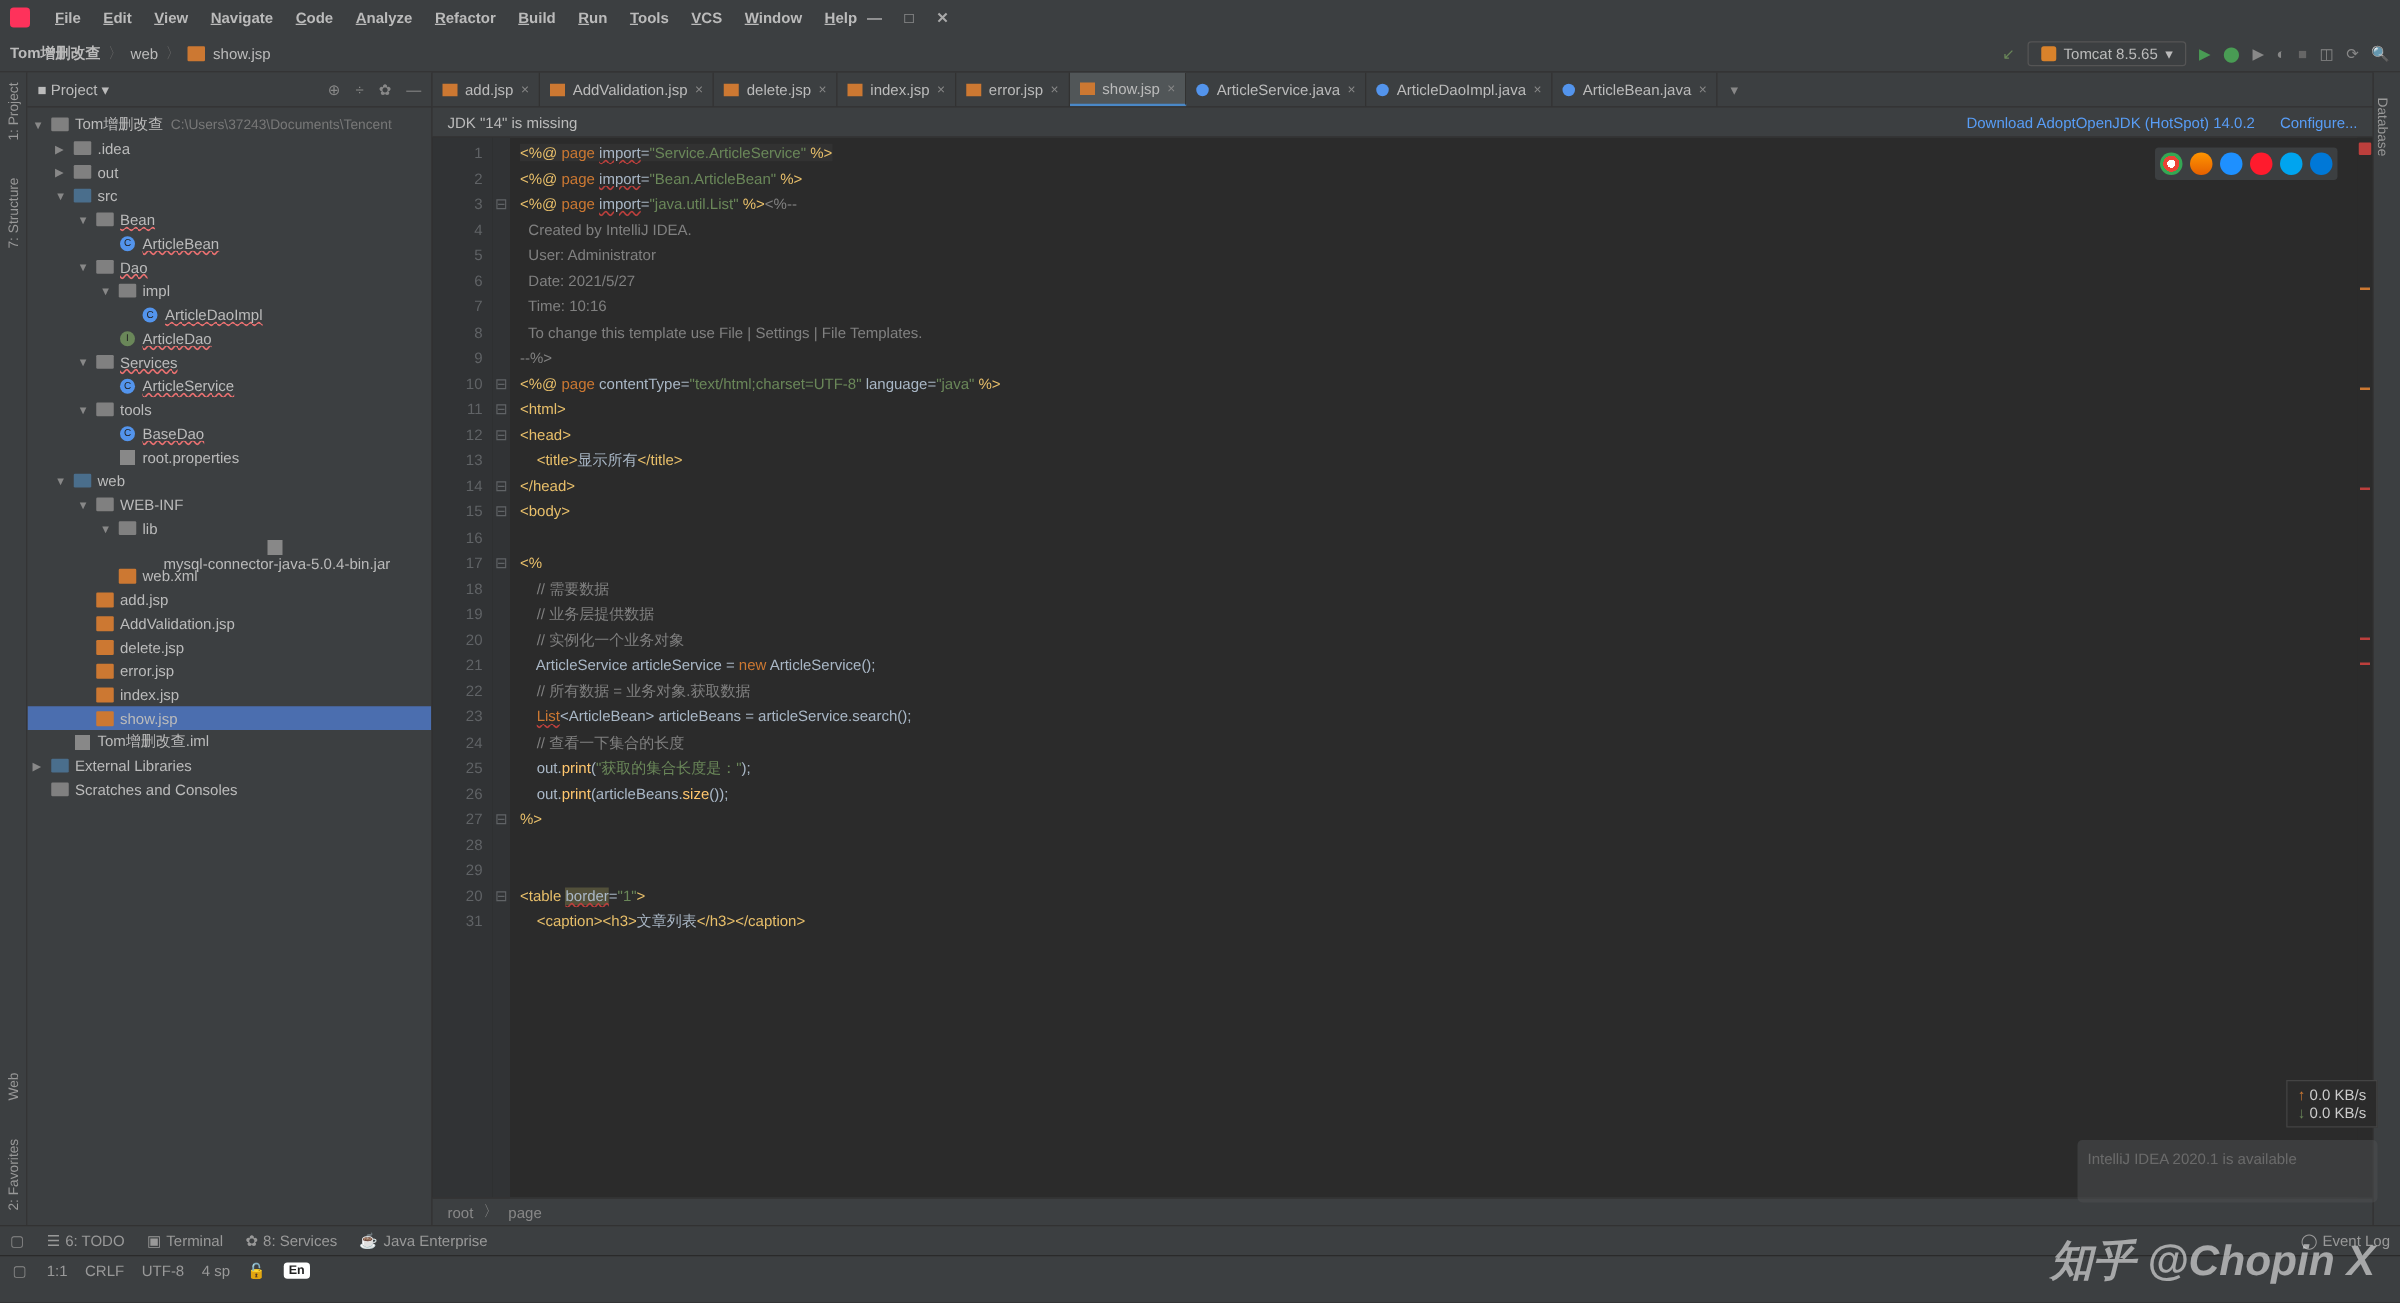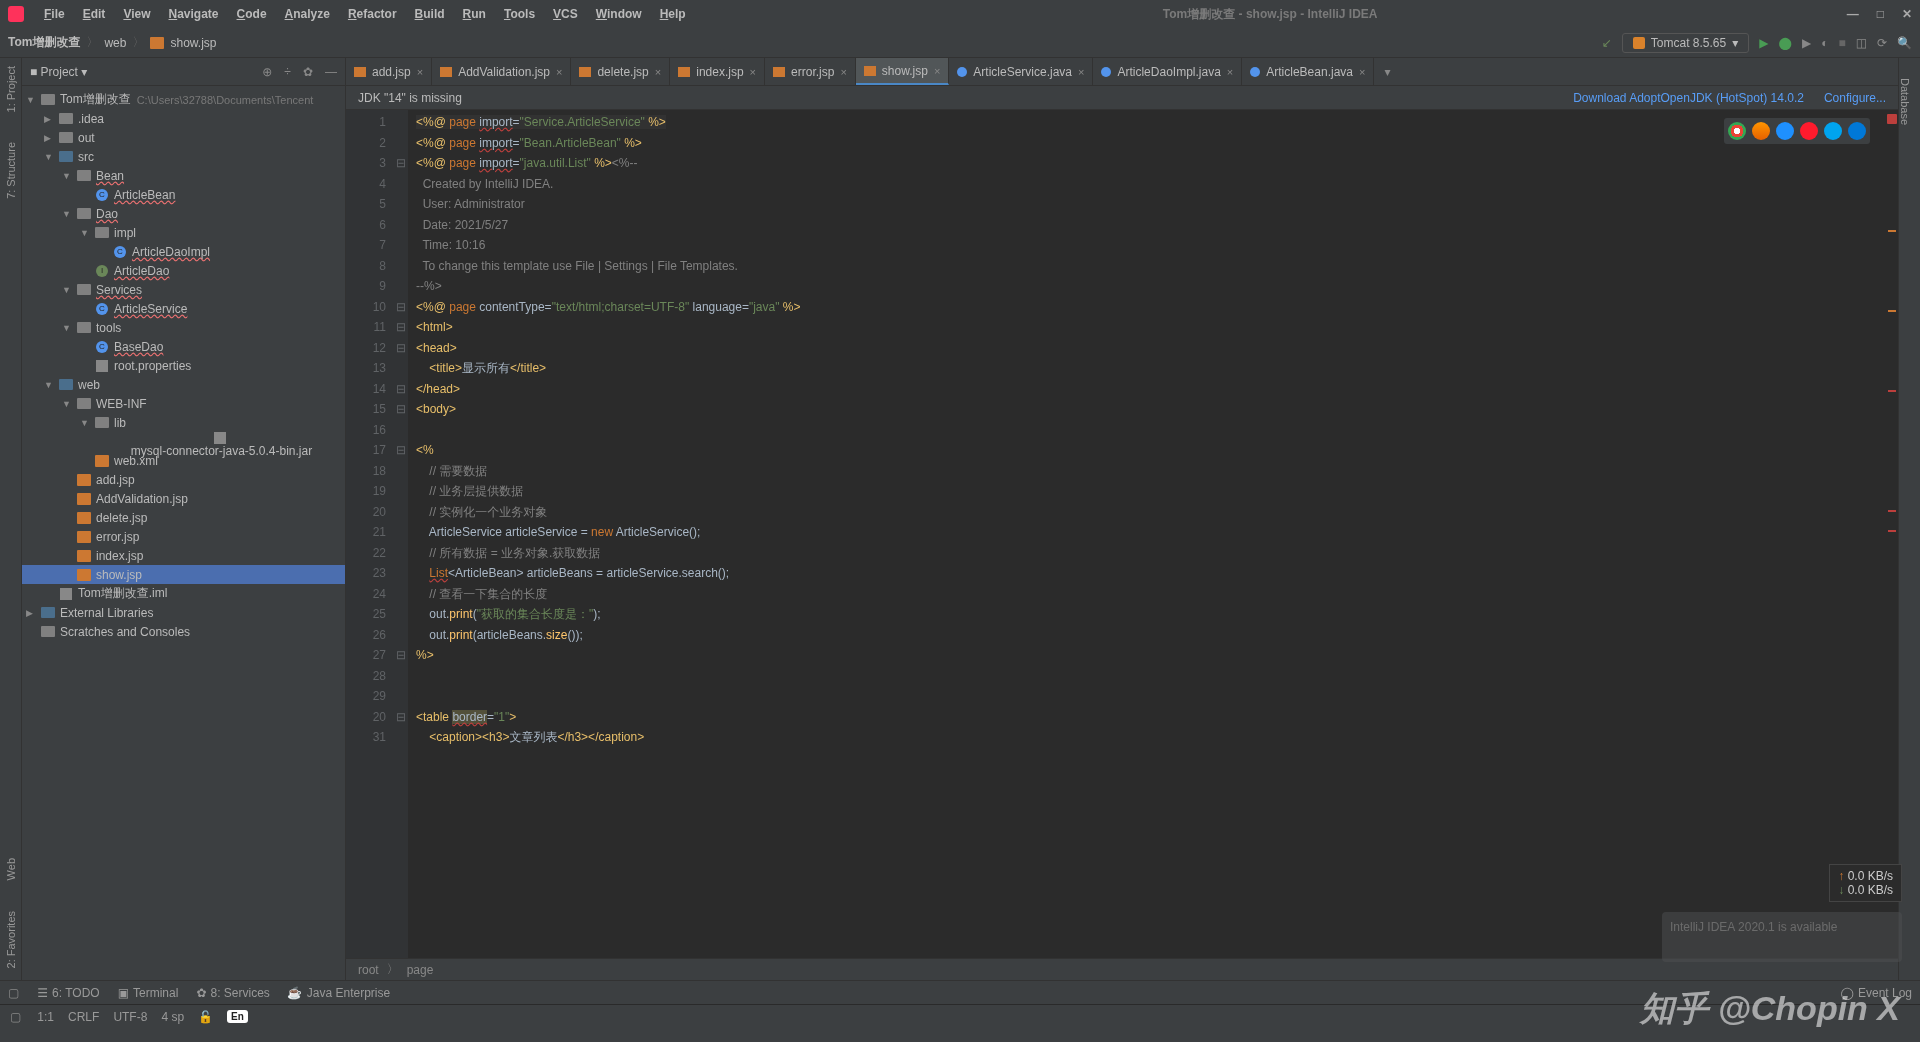--- a/index.html
+++ b/index.html
@@ -116,21 +116,20 @@
       <span class="menu-item"><u>C</u>ode</span>
       <span class="menu-item"><u>A</u>nalyze</span>
       <span class="menu-item"><u>R</u>efactor</span>
       <span class="menu-item"><u>B</u>uild</span>
       <span class="menu-item"><u>R</u>un</span>
       <span class="menu-item"><u>T</u>ools</span>
       <span class="menu-item"><u>V</u>CS</span>
       <span class="menu-item"><u>W</u>indow</span>
       <span class="menu-item"><u>H</u>elp</span>
     </div>
-  <div class="title-text">Tom增删改查 - show.jsp - IntelliJ IDEA</div>
   <div class="win-controls">
     <span>—</span>
     <span>□</span>
     <span>✕</span>
   </div>
 </div>
 
 <div class="nav-bar">
   <div class="breadcrumb">
     <b>Tom增删改查</b>
@@ -177,21 +176,21 @@
         <span>—</span>
       </div>
     </div>
     <div class="tree" id="project-tree">
         <div class="tree-row" style="padding-left: 4px;">
           <span class="tree-arrow">▼</span>
           <span class="tree-icon">
             <span class="folder-gray"></span>
           </span>
           <span class="tree-label">Tom增删改查</span>
-          <span class="tree-path">C:\Users\32788\Documents\Tencent</span>
+          <span class="tree-path">C:\Users\37243\Documents\Tencent</span>
         </div>
         <div class="tree-row" style="padding-left: 22px;">
           <span class="tree-arrow">▶</span>
           <span class="tree-icon">
             <span class="folder-gray"></span>
           </span>
           <span class="tree-label">.idea</span>
         </div>
         <div class="tree-row" style="padding-left: 22px;">
           <span class="tree-arrow">▶</span>

